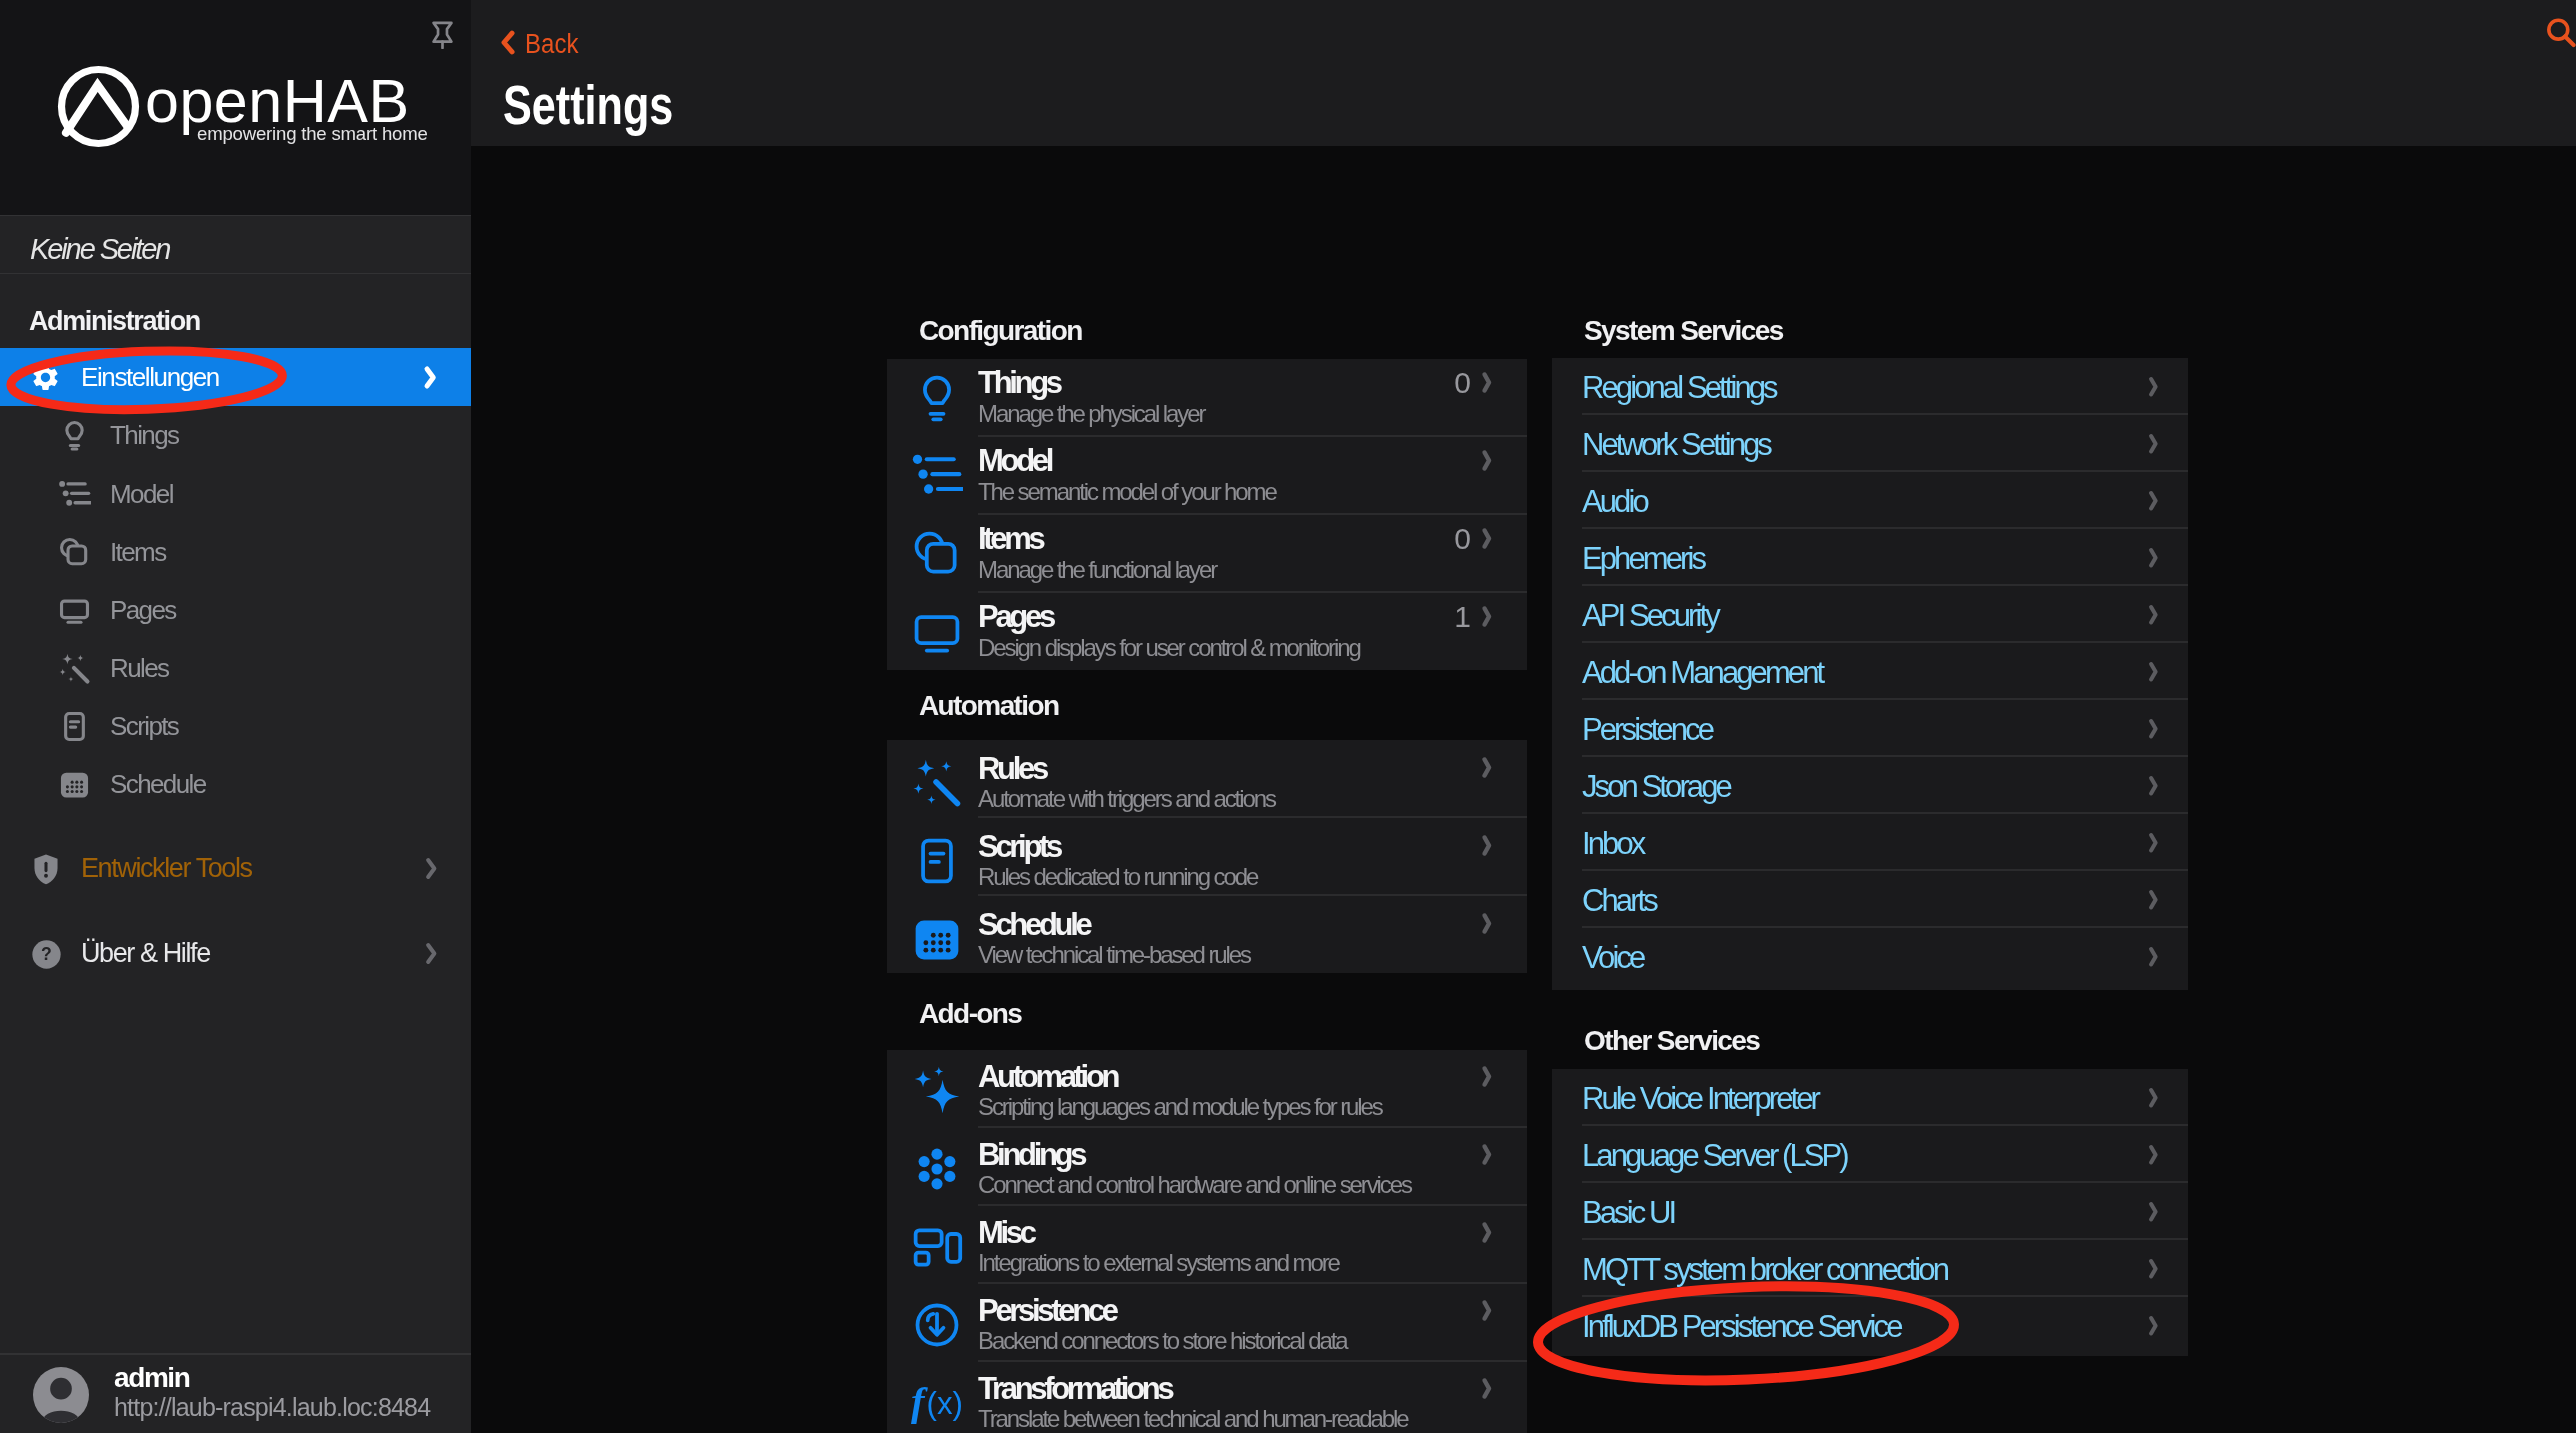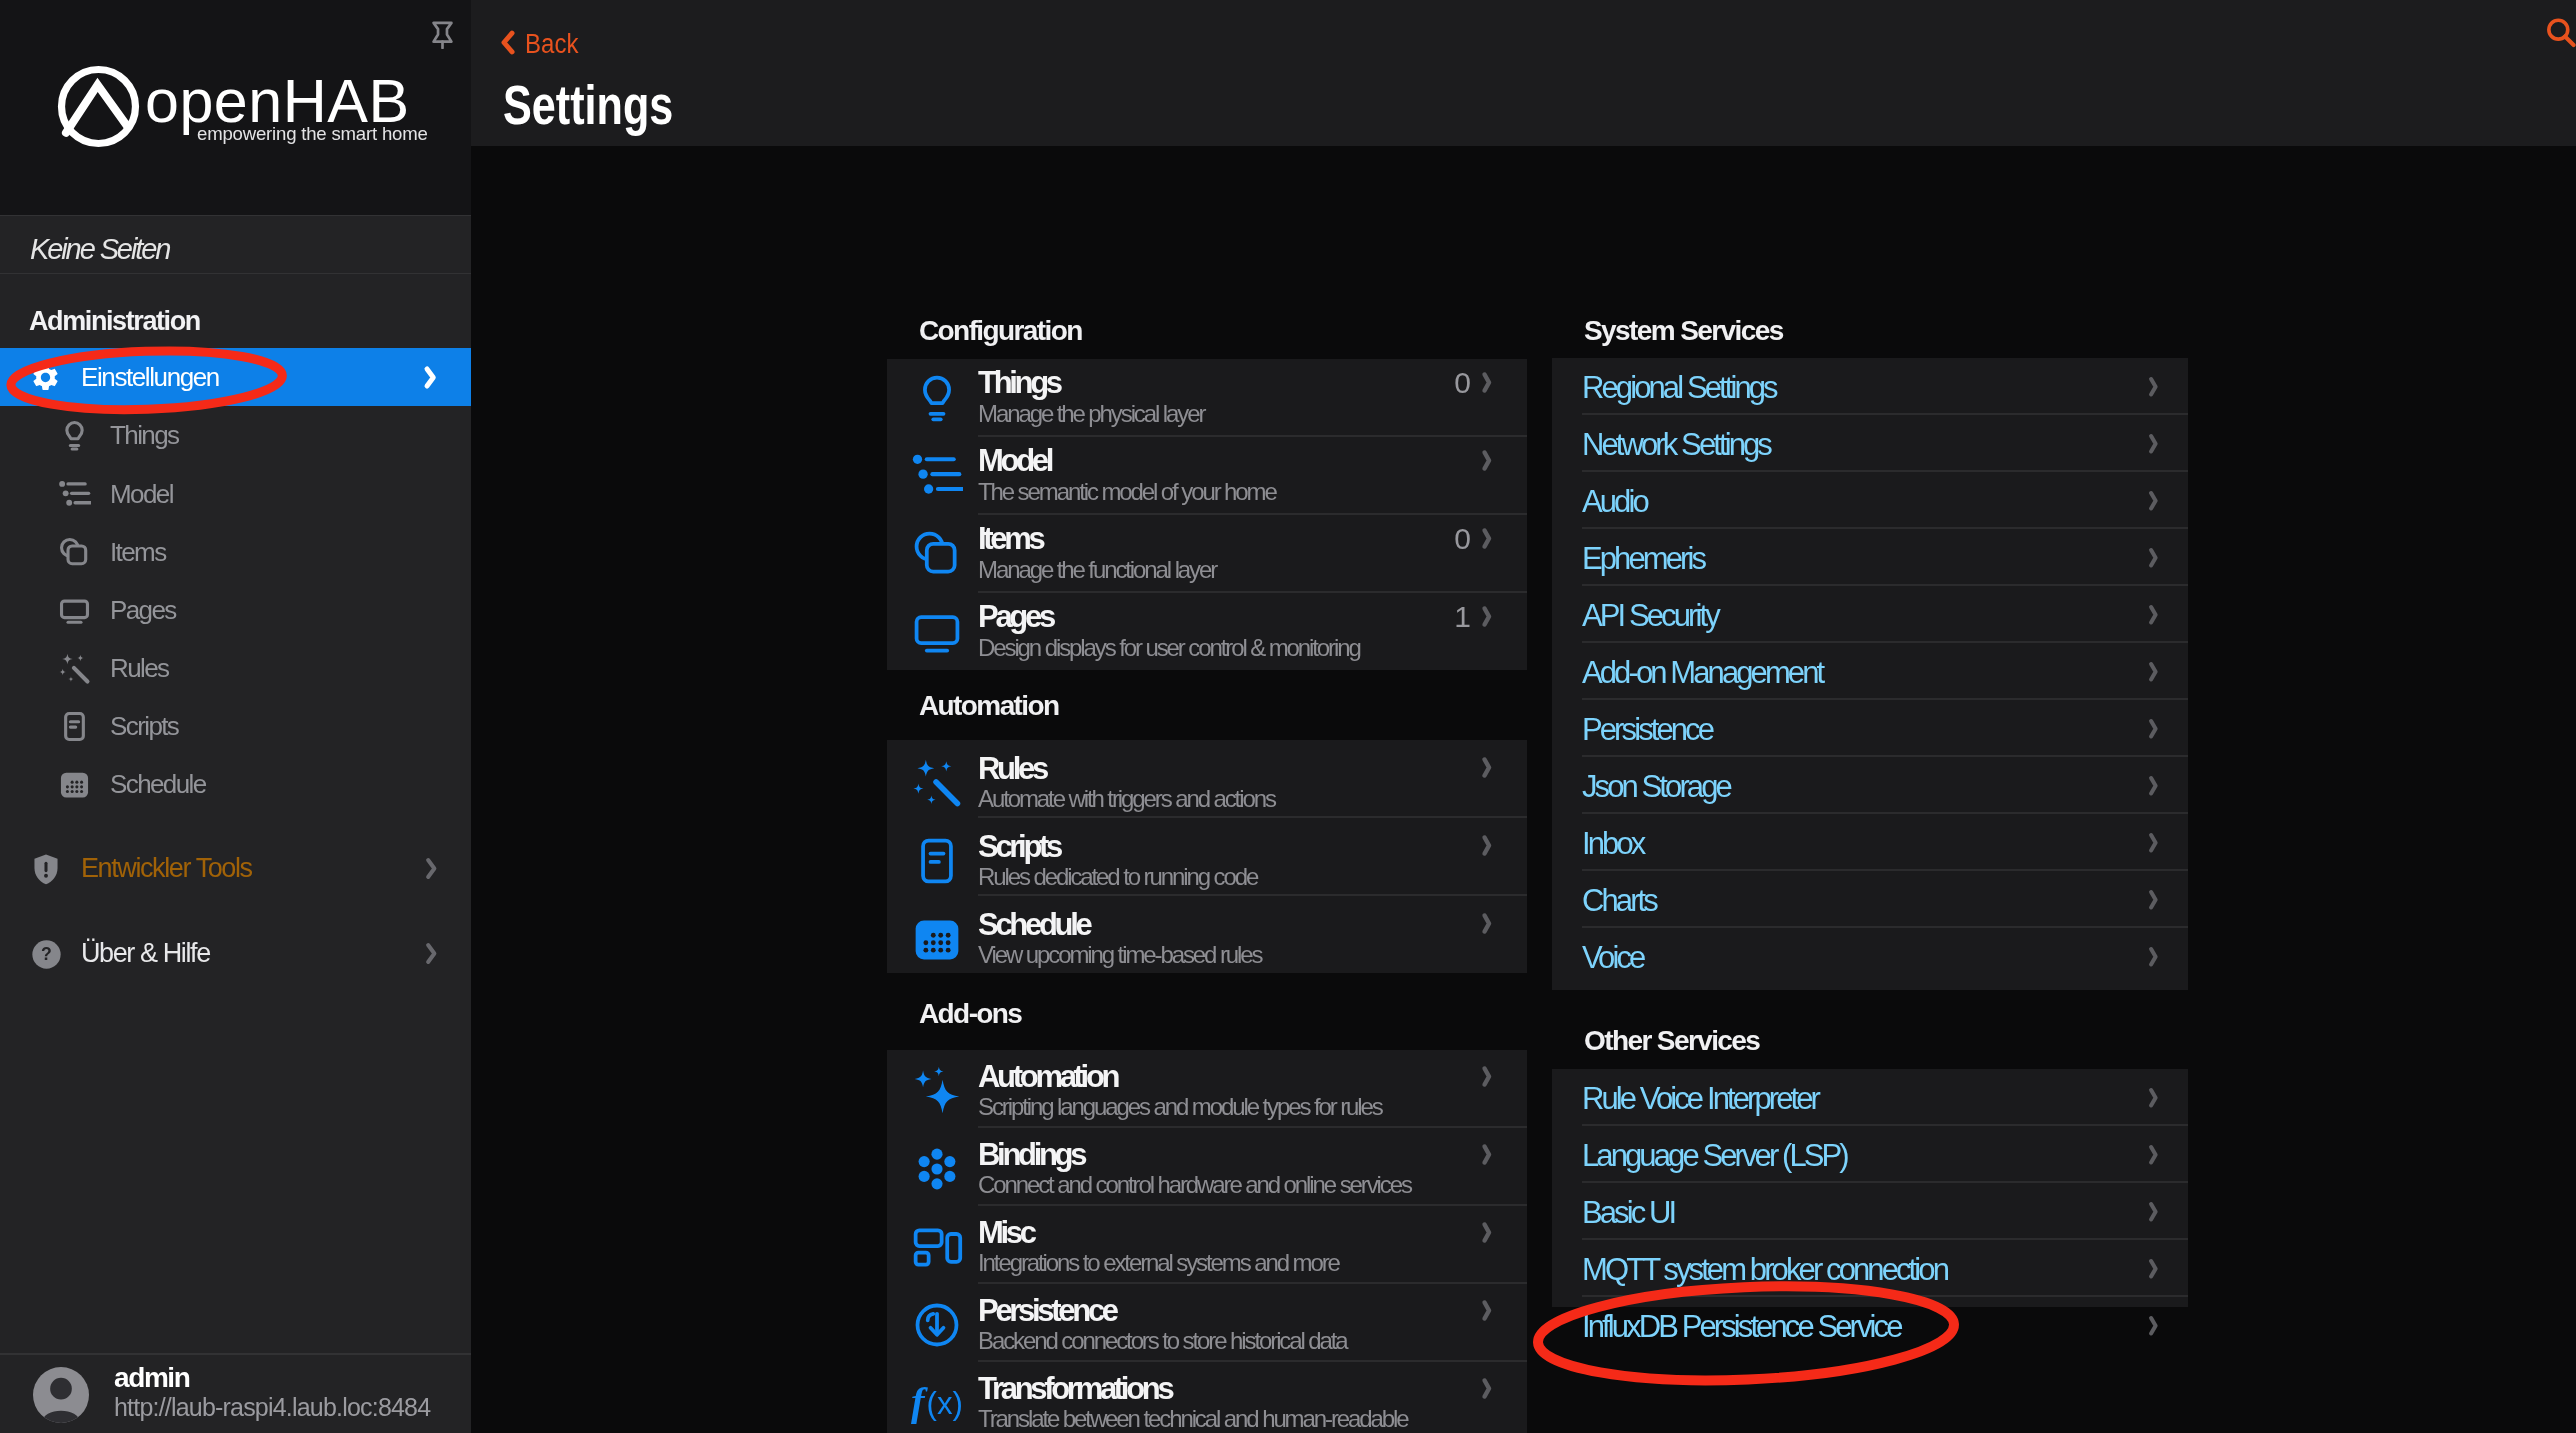--- a/index.html
+++ b/index.html
@@ -131,21 +131,21 @@
             <circle cx="16.571428571428573" cy="33.142857142857146" r="2.692857142857143" fill="#1a1a1c"></circle>
             <circle cx="24.85714285714286" cy="33.142857142857146" r="2.692857142857143" fill="#1a1a1c"></circle>
             <circle cx="33.142857142857146" cy="33.142857142857146" r="2.692857142857143" fill="#1a1a1c"></circle>
             <circle cx="41.42857142857143" cy="33.142857142857146" r="2.692857142857143" fill="#1a1a1c"></circle>
             <circle cx="16.571428571428573" cy="41.42857142857143" r="2.692857142857143" fill="#1a1a1c"></circle>
             <circle cx="24.85714285714286" cy="41.42857142857143" r="2.692857142857143" fill="#1a1a1c"></circle>
             <circle cx="33.142857142857146" cy="41.42857142857143" r="2.692857142857143" fill="#1a1a1c"></circle>
             <circle cx="41.42857142857143" cy="41.42857142857143" r="2.692857142857143" fill="#1a1a1c"></circle>
           </svg></div>
         <div class="ti" style="top:12.7px">Schedule</div>
-        <div class="su" style="top:46px">View upcoming time-based rules</div>
+        <div class="su" style="top:46px">View technical time-based rules</div>
         <svg style="position:absolute;right:33px;top:15.4px;" width="13.6" height="25" viewBox="0 0 15 28">
           <path d="M5 5 L10 14.0 L5 23" fill="none" stroke="#5c5c60" stroke-width="5" stroke-linecap="round" stroke-linejoin="round"></path>
         </svg>
       </div>
     </div>
 <div class="card" style="left:887px;top:1050px;height:384px;overflow:hidden">
       <div class="mrow">
         <div class="abs" style="left:23.5px;top:15.4px;width:52px;height:52px"><svg style="" width="52" height="52" viewBox="0 0 58 58">
             <path d="M35.214285714285715 16.57142857142857 C37.45142857142857 29.621428571428574 40.80714285714286 32.97714285714286 53.85714285714286 35.214285714285715 C40.80714285714286 37.45142857142857 37.45142857142857 40.80714285714286 35.214285714285715 53.85714285714286 C32.97714285714286 40.80714285714286 29.621428571428574 37.45142857142857 16.57142857142857 35.214285714285715 C29.621428571428574 32.97714285714286 32.97714285714286 29.621428571428574 35.214285714285715 16.57142857142857 Z" fill="#0f86f2"></path>
             <path d="M13.464285714285715 6.2142857142857135 C14.582857142857144 12.739285714285714 16.260714285714286 14.417142857142858 22.78571428571429 15.535714285714286 C16.260714285714286 16.654285714285717 14.582857142857144 18.33214285714286 13.464285714285715 24.85714285714286 C12.345714285714287 18.33214285714286 10.667857142857144 16.654285714285717 4.142857142857142 15.535714285714286 C10.667857142857144 14.417142857142858 12.345714285714287 12.739285714285714 13.464285714285715 6.2142857142857135 Z" fill="#0f86f2"></path>
@@ -285,21 +285,21 @@
         </svg>
         <div class="dv"></div>
       </div>
       <div class="srow">
         <div class="tx">Voice</div>
         <svg style="position:absolute;right:28px;top:17px;" width="12.7" height="23.5" viewBox="0 0 14 26">
           <path d="M4.5 4.5 L9.5 13.0 L4.5 21.5" fill="none" stroke="#5c5c60" stroke-width="4.5" stroke-linecap="round" stroke-linejoin="round"></path>
         </svg>
       </div>
     </div>
-<div class="card" style="left:1552px;top:1069px;height:238px;width:636px">
+<div class="card" style="left:1552px;top:1069px;height:287px;width:636px">
       <div class="srow">
         <div class="tx">Rule Voice Interpreter</div>
         <svg style="position:absolute;right:28px;top:17px;" width="12.7" height="23.5" viewBox="0 0 14 26">
           <path d="M4.5 4.5 L9.5 13.0 L4.5 21.5" fill="none" stroke="#5c5c60" stroke-width="4.5" stroke-linecap="round" stroke-linejoin="round"></path>
         </svg>
         <div class="dv"></div>
       </div>
       <div class="srow">
         <div class="tx">Language Server (LSP)</div>
         <svg style="position:absolute;right:28px;top:17px;" width="12.7" height="23.5" viewBox="0 0 14 26">

